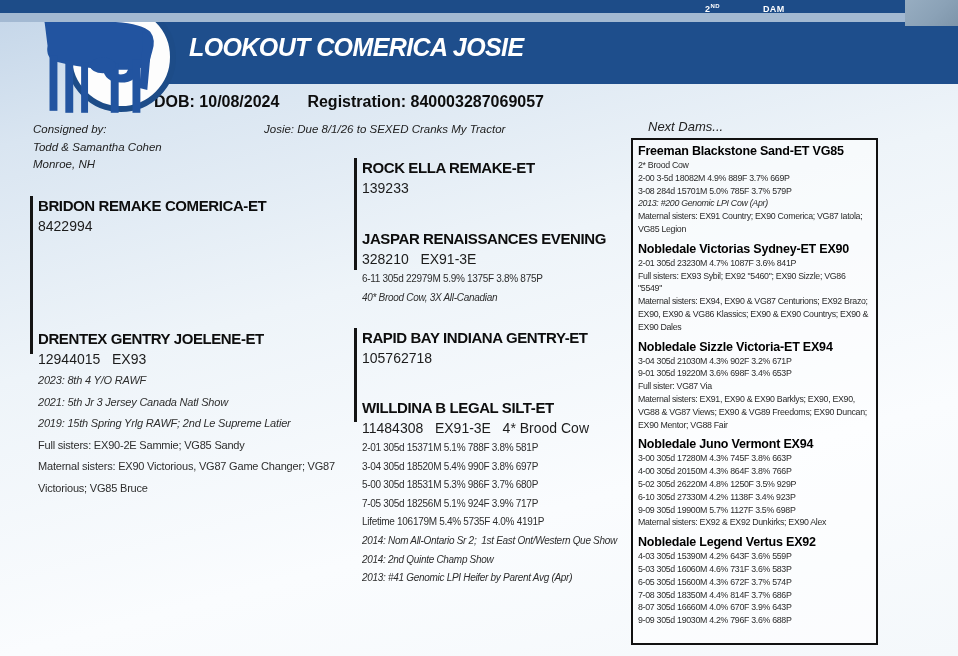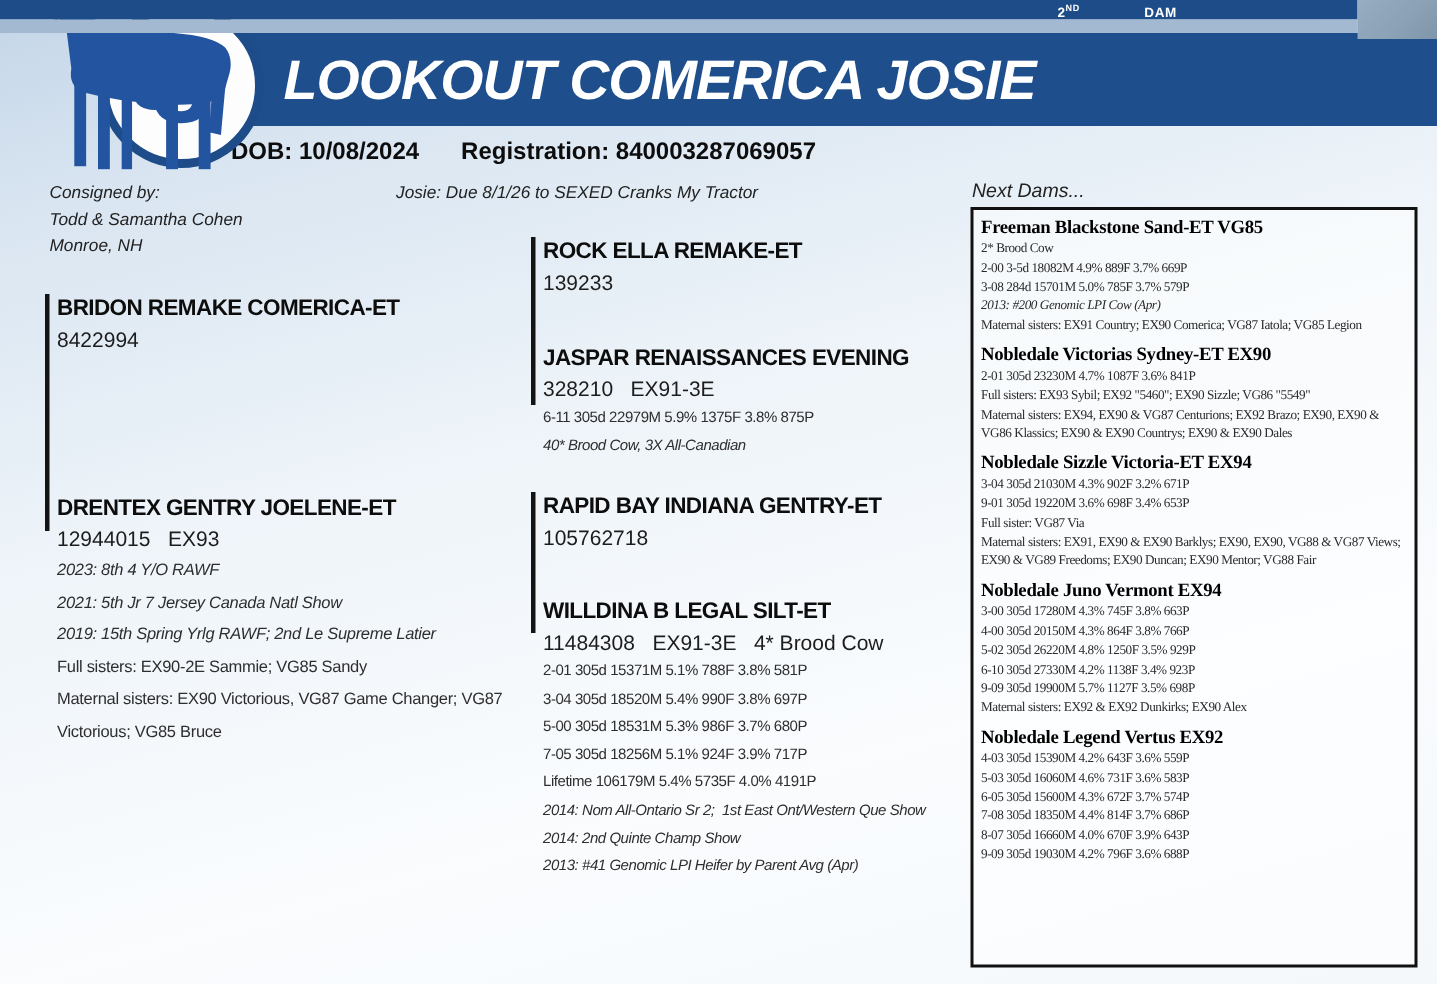--- a/index.html
+++ b/index.html
@@ -16,21 +16,21 @@
   .strip-label{position:absolute;left:705px;top:0;color:#fff;font-weight:bold;font-size:9px;letter-spacing:.4px;line-height:13px;}
   .strip-label sup{font-size:6px;}
   .strip-label .word{margin-left:3px;padding-left:40px;}
   .strip-light{position:absolute;left:0;top:13px;width:905px;height:9px;background:#a3b9d2;z-index:5;}
   .photo-corner{position:absolute;left:905px;top:0;width:53px;height:26px;z-index:6;
     background:linear-gradient(135deg,#97adc1 0%,#8ba2b7 55%,#7e95aa 100%);}
 
   
   .band{position:absolute;left:118px;top:22px;width:840px;height:62px;background:#1e4e8c;z-index:1;}
   .title{position:absolute;left:189px;top:33px;margin:0;z-index:2;color:#fff;
-    font-size:37px;font-weight:bold;font-style:italic;letter-spacing:-.6px;}
+    font-size:25px;font-weight:bold;font-style:italic;letter-spacing:-.6px;}
   .lot-circle{position:absolute;left:66px;top:2px;width:110px;height:110px;border-radius:50%;
     background:#fdfdfd;border:6px solid #1d4c88;box-sizing:border-box;z-index:3;
     display:flex;align-items:center;justify-content:center;}
   .lot-circle span{font-size:72px;font-weight:bold;color:#2254a0;line-height:1;}
   .cow{position:absolute;left:12px;top:0;width:158px;height:114px;z-index:4;}
 
   .dob-row{position:absolute;left:154px;top:93px;font-size:16px;font-weight:bold;color:#0d0d0d;z-index:2;}
   .dob-row .dob{margin-right:28px;}
 
   .consignor{position:absolute;left:33px;top:121px;font-size:11.5px;line-height:17.5px;color:#222;}
@@ -39,22 +39,22 @@
   
   .ped-bar{position:absolute;width:3px;background:#141414;}
   .ped-block{position:absolute;}
   .ped-name{font-size:15px;font-weight:bold;letter-spacing:-.4px;line-height:20px;color:#0d0d0d;}
   .ped-reg{font-size:14px;line-height:21px;color:#1c1c1c;}
   .ped-line{font-size:10px;letter-spacing:-.3px;line-height:18.6px;color:#2e2e2e;white-space:pre-wrap;}
   .ped-line.lg{font-size:11px;letter-spacing:-.2px;line-height:21.5px;}
 
   
   .nd-heading{position:absolute;left:648px;top:119px;font-size:13px;color:#222;}
-  .nd-box{position:absolute;left:647px;top:138px;width:298px;height:507px;box-sizing:border-box;
-    border:2px solid #111;background:rgba(255,255,255,.55);padding:2px 5px;overflow:hidden;font-family:Liberation Serif, serif;}
+  .nd-box{position:absolute;left:631px;top:138px;width:247px;height:507px;box-sizing:border-box;
+    border:2px solid #111;background:rgba(255,255,255,.55);padding:2px 5px;overflow:hidden;}
   .nd-name{font-size:12.5px;font-weight:bold;letter-spacing:-.2px;line-height:15px;margin-top:6px;color:#000;}
   .nd-sec:first-child .nd-name{margin-top:2px;}
   .nd-line{font-size:8.8px;letter-spacing:-.3px;line-height:12.8px;color:#2b2b2b;white-space:pre-wrap;}
 </style>
 </head>
 <body>
 
 <div class="page">
 
   <div class="strip-dark">
@@ -103,21 +103,21 @@
 
   <div class="ped-block" style="left:38px;top:196px;width:305px">
     <div class="ped-name">BRIDON REMAKE COMERICA-ET</div>
     <div class="ped-reg pre">8422994</div>
   </div>
 
   <div class="ped-block" style="left:38px;top:329px;width:315px">
     <div class="ped-name">DRENTEX GENTRY JOELENE-ET</div>
     <div class="ped-reg pre">12944015   EX93</div>
     <div class="ped-line lg it">2023: 8th 4 Y/O RAWF</div>
-    <div class="ped-line lg it">2021: 5th Jr 7 Jersey Canada Natl Show</div>
+    <div class="ped-line lg it">2021: 5th Jr 3 Jersey Canada Natl Show</div>
     <div class="ped-line lg it">2019: 15th Spring Yrlg RAWF; 2nd Le Supreme Latier</div>
     <div class="ped-line lg">Full sisters: EX90-2E Sammie; VG85 Sandy</div>
     <div class="ped-line lg">Maternal sisters: EX90 Victorious, VG87 Game Changer; VG87 Victorious; VG85 Bruce</div>
   </div>
 
   <div class="ped-block" style="left:362px;top:158px;width:290px">
     <div class="ped-name">ROCK ELLA REMAKE-ET</div>
     <div class="ped-reg pre">139233</div>
   </div>
 

